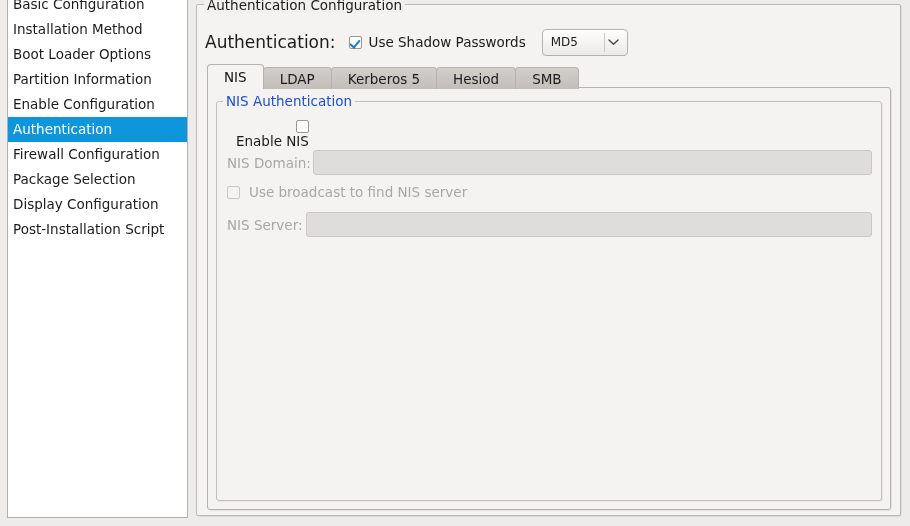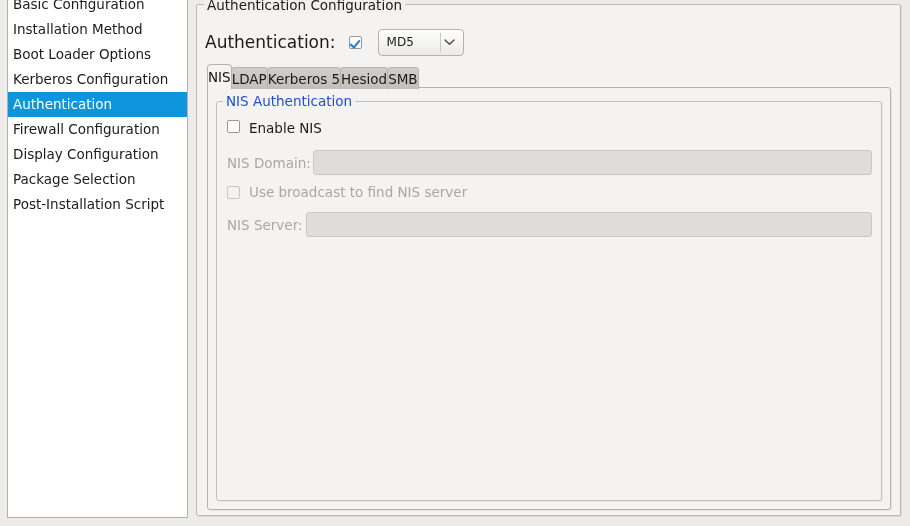--- a/index.html
+++ b/index.html
@@ -155,21 +155,21 @@
     left: 10px;
     top: 60px;
     height: 24px;
     display: flex;
     align-items: flex-end;
     z-index: 3;
   }
   .tab {
     height: 22px;
     line-height: 22px;
-    padding: 0 0;
+    padding: 0 16px;
     font-size: 13.5px;
     color: #1b1b1b;
     box-sizing: border-box;
     border: 1px solid #b6b3af;
     border-bottom: none;
     border-radius: 4px 4px 0 0;
     background: linear-gradient(#d2cfcb, #c2bfba);
     margin-right: -1px;
     white-space: nowrap;
   }
@@ -218,21 +218,22 @@
     font-size: 13.5px;
     color: #1d4ed8;
     white-space: nowrap;
   }
 
   .row-enable {
     position: absolute;
     left: 10px;
     top: 18px;
     display: flex;
-    align-items: flex-start;
+    align-items: flex-end;
+    flex-direction: column;
   }
   .row-enable span.lbl {
     margin-left: 9px;
     font-size: 13.5px;
     color: #1b1b1b;
   }
 
   .field-row {
     position: absolute;
     left: 10px;
@@ -271,35 +272,37 @@
     color: #a9a7a3;
   }
 </style>
 </head>
 <body>
 
 <div id="sidebar">
   <div class="side-item"><span>Basic Configuration</span></div>
   <div class="side-item"><span>Installation Method</span></div>
   <div class="side-item"><span>Boot Loader Options</span></div>
-  <div class="side-item"><span>Kerberos Configuration</span></div>
+  <div class="side-item"><span>Partition Information</span></div>
+  <div class="side-item"><span>Enable Configuration</span></div>
   <div class="side-item selected"><span>Authentication</span></div>
   <div class="side-item"><span>Firewall Configuration</span></div>
+  <div class="side-item"><span>Package Selection</span></div>
   <div class="side-item"><span>Display Configuration</span></div>
-  <div class="side-item"><span>Package Selection</span></div>
   <div class="side-item"><span>Post-Installation Script</span></div>
 </div>
 
 <div id="auth-config-frame">
   <div class="frame-title">Authentication Configuration</div>
 
   <div id="auth-row">
     <span id="auth-label">Authentication:</span>
 
     <span class="chk checked"></span>
+    <span id="shadow-label">Use Shadow Passwords</span>
 
     <div id="hash-combo">
       <span id="hash-combo-value">MD5</span>
       <span id="hash-combo-arrow-sep"></span>
       <span id="hash-combo-arrow">
         <svg width="11" height="8" viewBox="0 0 11 8">
           <path d="M1 2 L5.5 6.2 L10 2" fill="none" stroke="#4a4845" stroke-width="1.4" stroke-linecap="round" stroke-linejoin="round"></path>
         </svg>
       </span>
     </div>

